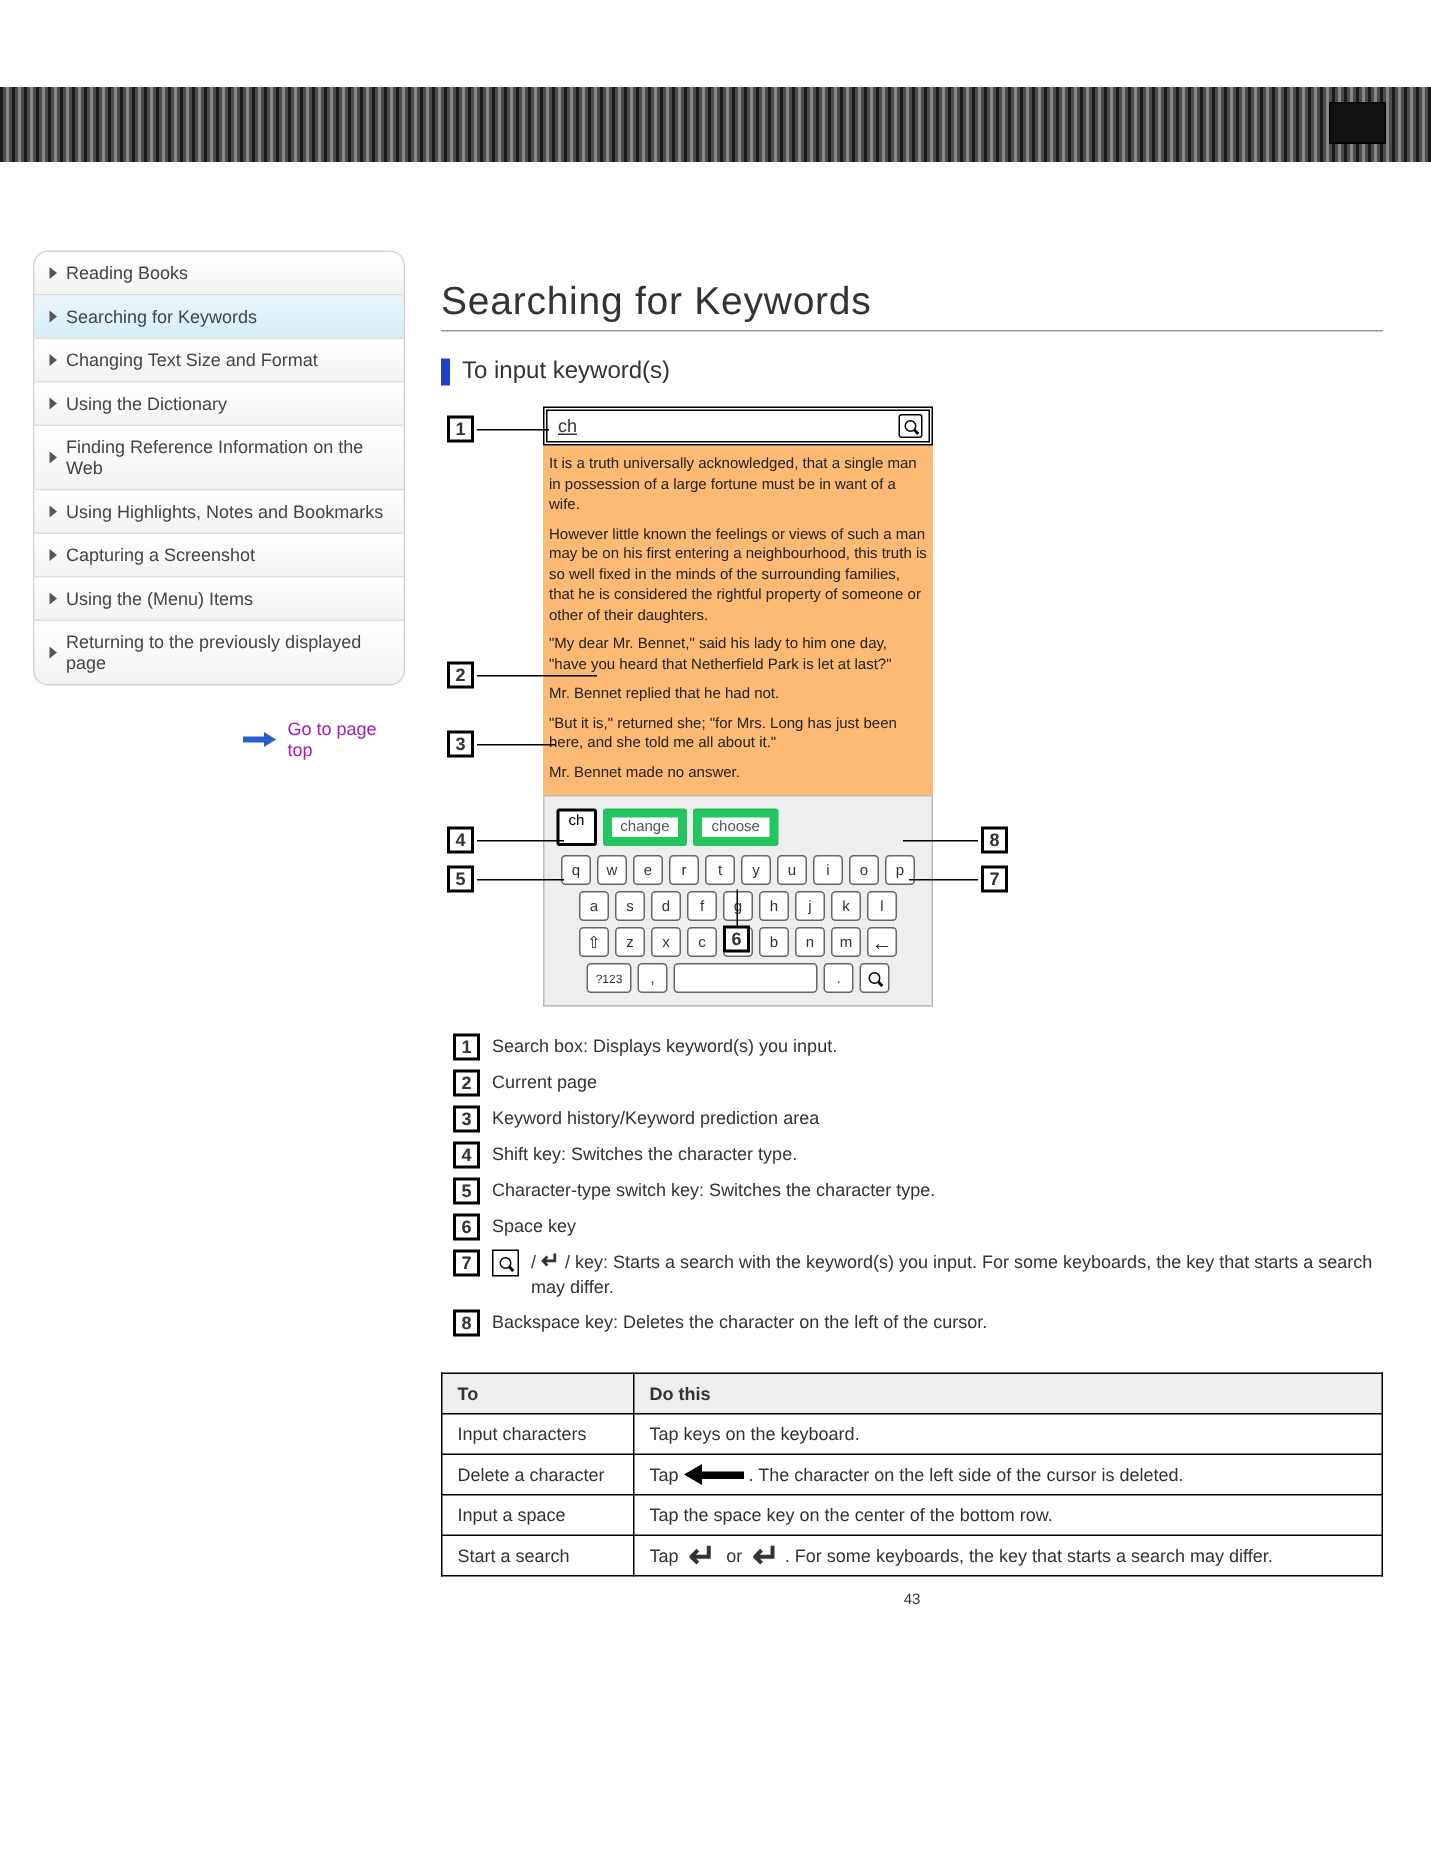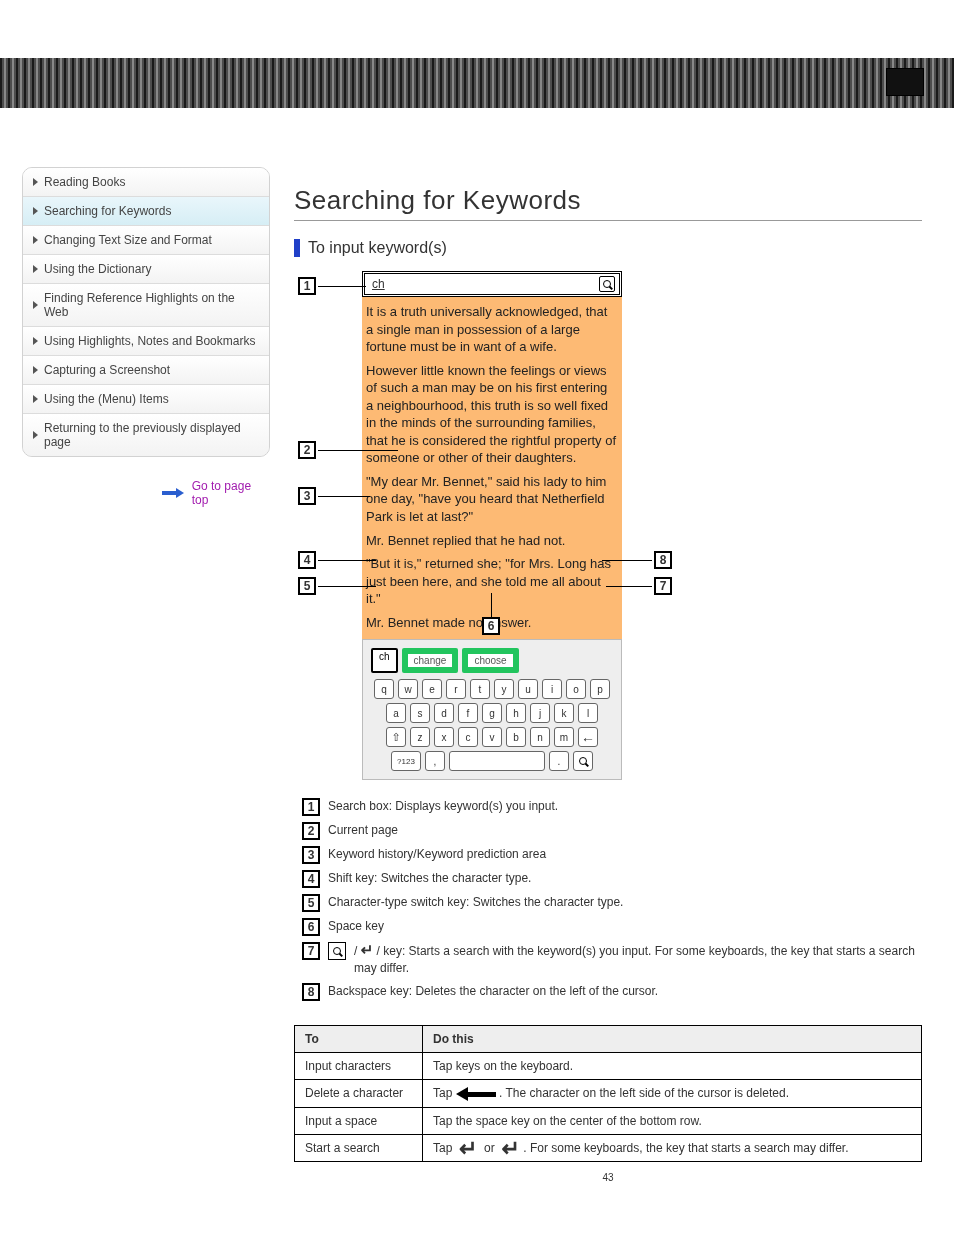--- a/index.html
+++ b/index.html
@@ -152,21 +152,21 @@
     padding: 1px 3px;
     text-decoration: underline;
   }
   .magsmall {
     width:16px;height:16px;border:1px solid #000;position:relative;border-radius:2px;flex-shrink:0;
     display:flex;align-items:center;justify-content:center;
   }
   .mag-glyph { position:relative;width:9px;height:9px; }
   .mag-glyph::before { content:"";position:absolute;width:6px;height:6px;border:1.5px solid #000;border-radius:50%;left:0;top:0; }
   .mag-glyph::after { content:"";position:absolute;width:4px;height:1.5px;background:#000;left:6px;top:7px;transform:rotate(45deg); }
-  .bodytext { font-size: 13px; line-height: 1.35; color: #222; padding: 6px 4px 2px; }
+  .bodytext { font-size: 10px; line-height: 1.35; color: #222; padding: 6px 4px 2px; }
   .bodytext p { margin-bottom: 6px; }
   .kbarea { border: 1px solid #bbb; background: #eee; padding: 4px; }
   .sugg {
     display:flex; gap:4px; margin: 4px 4px 6px;
   }
   .sugg .pill {
     border:6px solid #22c55e;border-radius:2px;background:#fff;padding:1px 6px;font-size:10px;color:#555;
   }
   .sugg .pill.first { border-width:2px;border-color:#000;color:#000; }
   .krow { display:flex; gap:4px; justify-content:center; margin-bottom:4px; }
@@ -233,21 +233,21 @@
       <div class="sideitem">
         <span class="tri"></span>
         <span>Changing Text Size and Format</span>
       </div>
       <div class="sideitem">
         <span class="tri"></span>
         <span>Using the Dictionary</span>
       </div>
       <div class="sideitem">
         <span class="tri"></span>
-        <span>Finding Reference Highlights on the Web</span>
+        <span>Finding Reference Information on the Web</span>
       </div>
       <div class="sideitem">
         <span class="tri"></span>
         <span>Using Highlights, Notes and Bookmarks</span>
       </div>
       <div class="sideitem">
         <span class="tri"></span>
         <span>Capturing a Screenshot</span>
       </div>
       <div class="sideitem">

